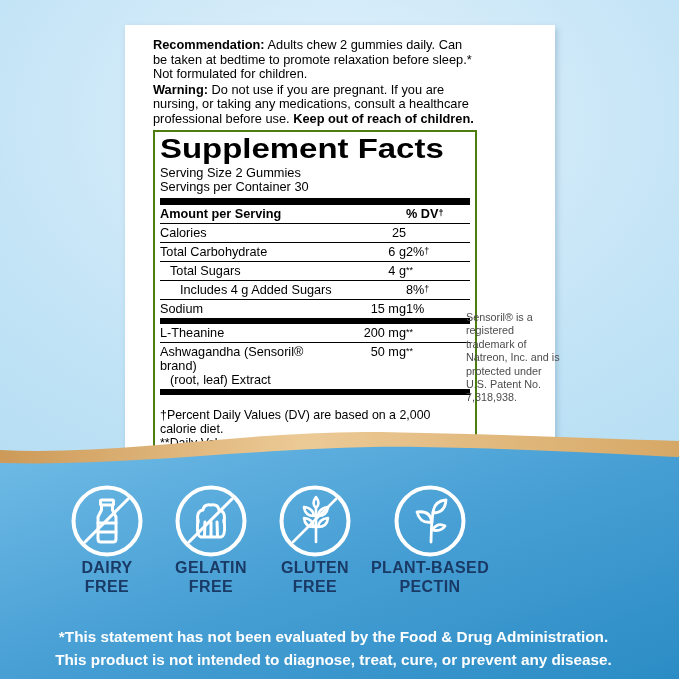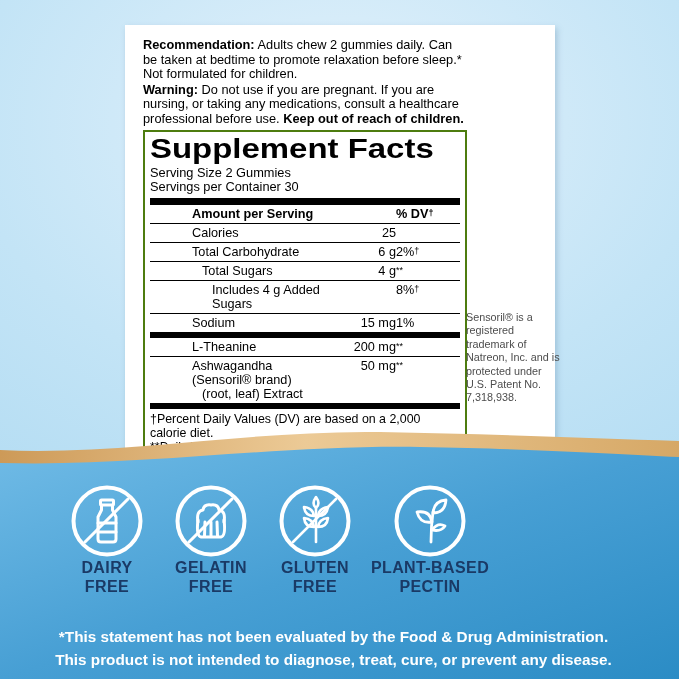--- a/index.html
+++ b/index.html
@@ -6,40 +6,40 @@
   .stage{
     position:relative;width:679px;height:679px;overflow:hidden;
     font-family:"Liberation Sans",sans-serif;
     background:radial-gradient(ellipse 130% 95% at 50% 18%, #e2f1fb 0%, #c3e4f6 42%, #a2d4ef 100%);
   }
   
   .label-card{
     position:absolute;left:125px;top:25px;width:430px;height:432px;
     background:#ffffff;box-shadow:2px 3px 6px rgba(90,130,160,.35);
   }
-  .card-inner{position:absolute;left:18px;top:13px;width:324px;color:#000;}
+  .card-inner{position:absolute;left:28px;top:13px;width:324px;color:#000;}
   .para{font-size:12.8px;line-height:14.6px;margin:0 0 1px 0;}
   .b{font-weight:bold;}
   
   .sf-box{border:2px solid #4d7c0f;margin-top:3px;padding:1px 5px 3px 5px;}
   .sf-title{font-size:27px;font-weight:bold;white-space:nowrap;display:inline-block;
             transform:scaleX(1.22);transform-origin:left center;letter-spacing:0px;margin:1px 0 1px 0;}
   .sf-serving{font-size:12.8px;line-height:14.5px;}
   .bar{height:7px;background:#000;margin:3px 0 0 0;}
   .bar2{height:6px;background:#000;margin:0;}
   .sf-row{display:flex;align-items:flex-start;padding:2px 0 2px 0;font-size:12.7px;line-height:14px;}
   .sf-row.rule{border-top:1px solid #000;}
-  .sf-name{flex:1 1 auto;margin-left:42px;}
+  .sf-name{flex:1 1 auto;}
   .ind1{padding-left:10px;}
   .ind2{padding-left:20px;}
   .sf-amt{width:70px;text-align:right;flex:0 0 auto;}
   .sf-dv{width:64px;text-align:left;flex:0 0 auto;}
   .sf-head{font-weight:bold;}
   sup{font-size:9px;vertical-align:top;position:relative;top:-1px;}
-  .footnotes{border-top:6px solid #000;padding-top:3px;font-size:12.4px;line-height:14.2px;}
+  .footnotes{border-top:6px solid #000;padding-top:13px;font-size:12.4px;line-height:14.2px;}
   .other-ing{margin-top:6px;font-size:13px;line-height:15px;width:334px;}
   .side-note{
     position:absolute;left:341px;top:286px;width:94px;
     font-size:10.8px;line-height:13.4px;color:#4d4d4d;
   }
   
   .wave-svg{position:absolute;left:0;top:425px;width:679px;height:254px;display:block;}
   
   .badges{position:absolute;left:0;top:484px;width:679px;height:140px;}
   .badge{position:absolute;width:140px;text-align:center;}

